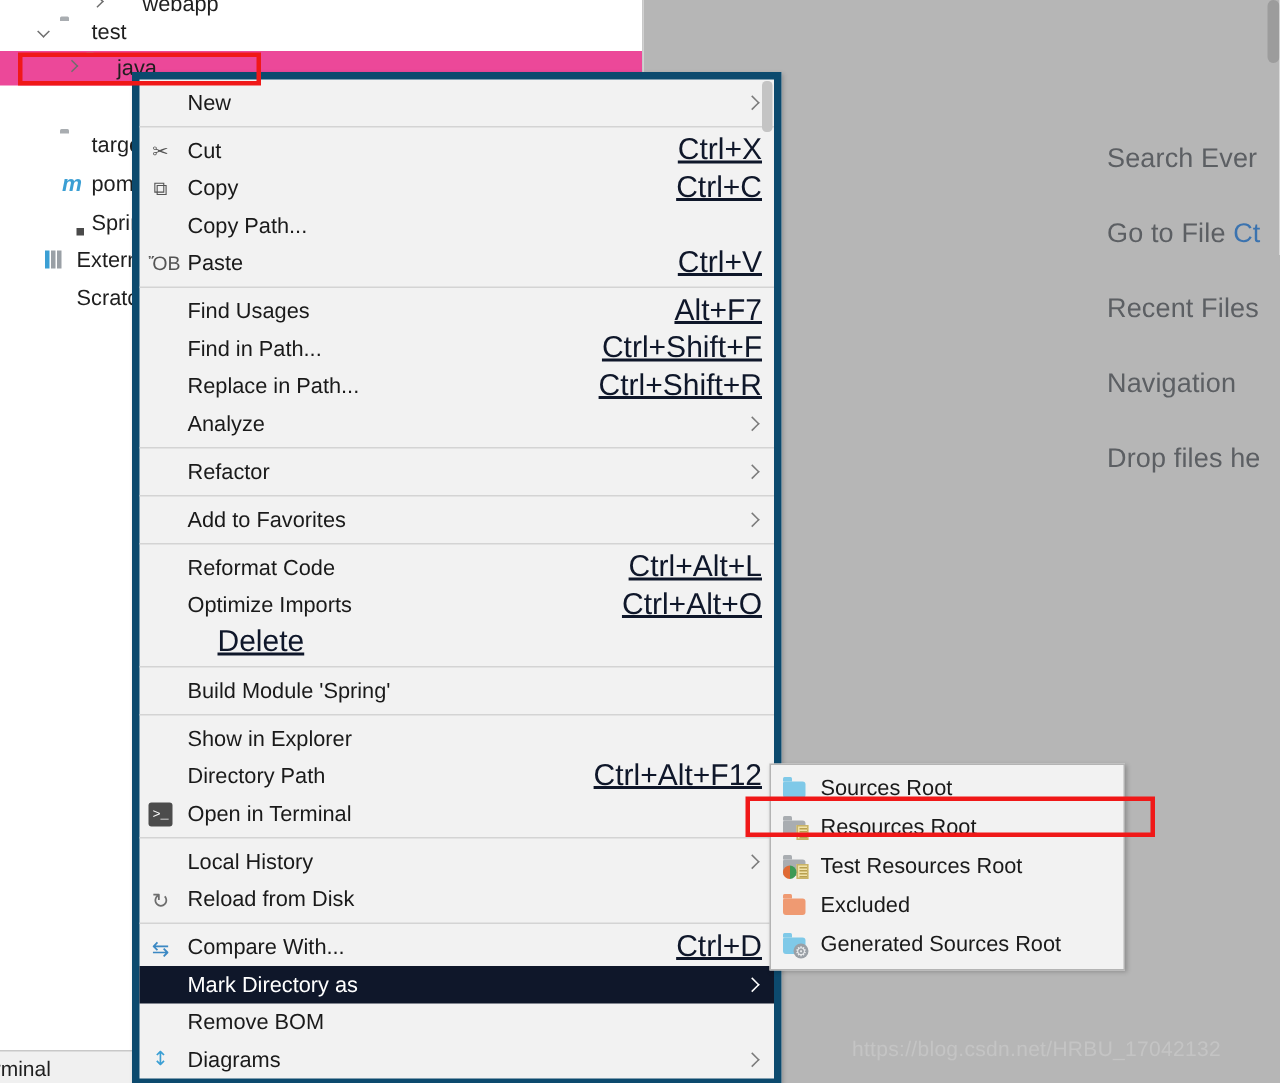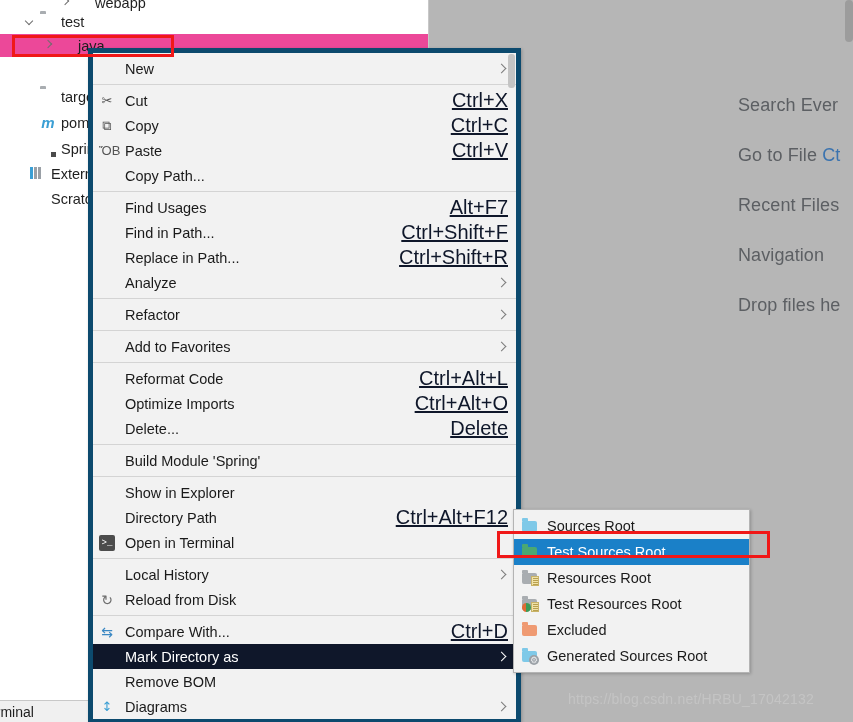--- a/index.html
+++ b/index.html
@@ -491,30 +491,30 @@
           <span class="mi-shortcut">Ctrl+X</span>
         </div>
         <div class="mi">
           <span class="mi-icon">
             <span class="g-copy">⧉</span>
           </span>
           <span class="mi-label">Copy</span>
           <span class="mi-shortcut">Ctrl+C</span>
         </div>
         <div class="mi">
+          <span class="mi-icon"></span>
+          <span class="mi-label">Copy Path...</span>
+        </div>
+        <div class="mi">
           <span class="mi-icon">
             <span class="g-paste">ὌB</span>
           </span>
           <span class="mi-label">Paste</span>
           <span class="mi-shortcut">Ctrl+V</span>
         </div>
-        <div class="mi">
-          <span class="mi-icon"></span>
-          <span class="mi-label">Copy Path...</span>
-        </div>
         <div class="sep"></div>
         <div class="mi">
           <span class="mi-icon"></span>
           <span class="mi-label">Find Usages</span>
           <span class="mi-shortcut">Alt+F7</span>
         </div>
         <div class="mi">
           <span class="mi-icon"></span>
           <span class="mi-label">Find in Path...</span>
           <span class="mi-shortcut">Ctrl+Shift+F</span>
@@ -547,21 +547,20 @@
           <span class="mi-label">Reformat Code</span>
           <span class="mi-shortcut">Ctrl+Alt+L</span>
         </div>
         <div class="mi">
           <span class="mi-icon"></span>
           <span class="mi-label">Optimize Imports</span>
           <span class="mi-shortcut">Ctrl+Alt+O</span>
         </div>
         <div class="mi">
           <span class="mi-icon"></span>
-          <span class="mi-label">Delete...</span>
           <span class="mi-shortcut">Delete</span>
         </div>
         <div class="sep"></div>
         <div class="mi">
           <span class="mi-icon"></span>
           <span class="mi-label">Build Module 'Spring'</span>
         </div>
         <div class="sep"></div>
         <div class="mi">
           <span class="mi-icon"></span>
@@ -618,26 +617,20 @@
   </div>
 
   <div id="submenu">
     <div id="submenu-items">
         <div class="sub-mi">
           <span class="sub-icon">
             <span class="fld" style="background: rgb(127, 201, 232);"></span>
           </span>
           <span class="sub-label">Sources Root</span>
         </div>
-        <div class="sub-mi sel">
-          <span class="sub-icon">
-            <span class="fld" style="background: rgb(75, 168, 114);"></span>
-          </span>
-          <span class="sub-label">Test Sources Root</span>
-        </div>
         <div class="sub-mi">
           <span class="sub-icon">
             <span class="fld" style="background: rgb(169, 173, 177);"></span>
             <span class="lines"></span>
           </span>
           <span class="sub-label">Resources Root</span>
         </div>
         <div class="sub-mi">
           <span class="sub-icon">
             <span class="fld" style="background: rgb(169, 173, 177);"></span>

